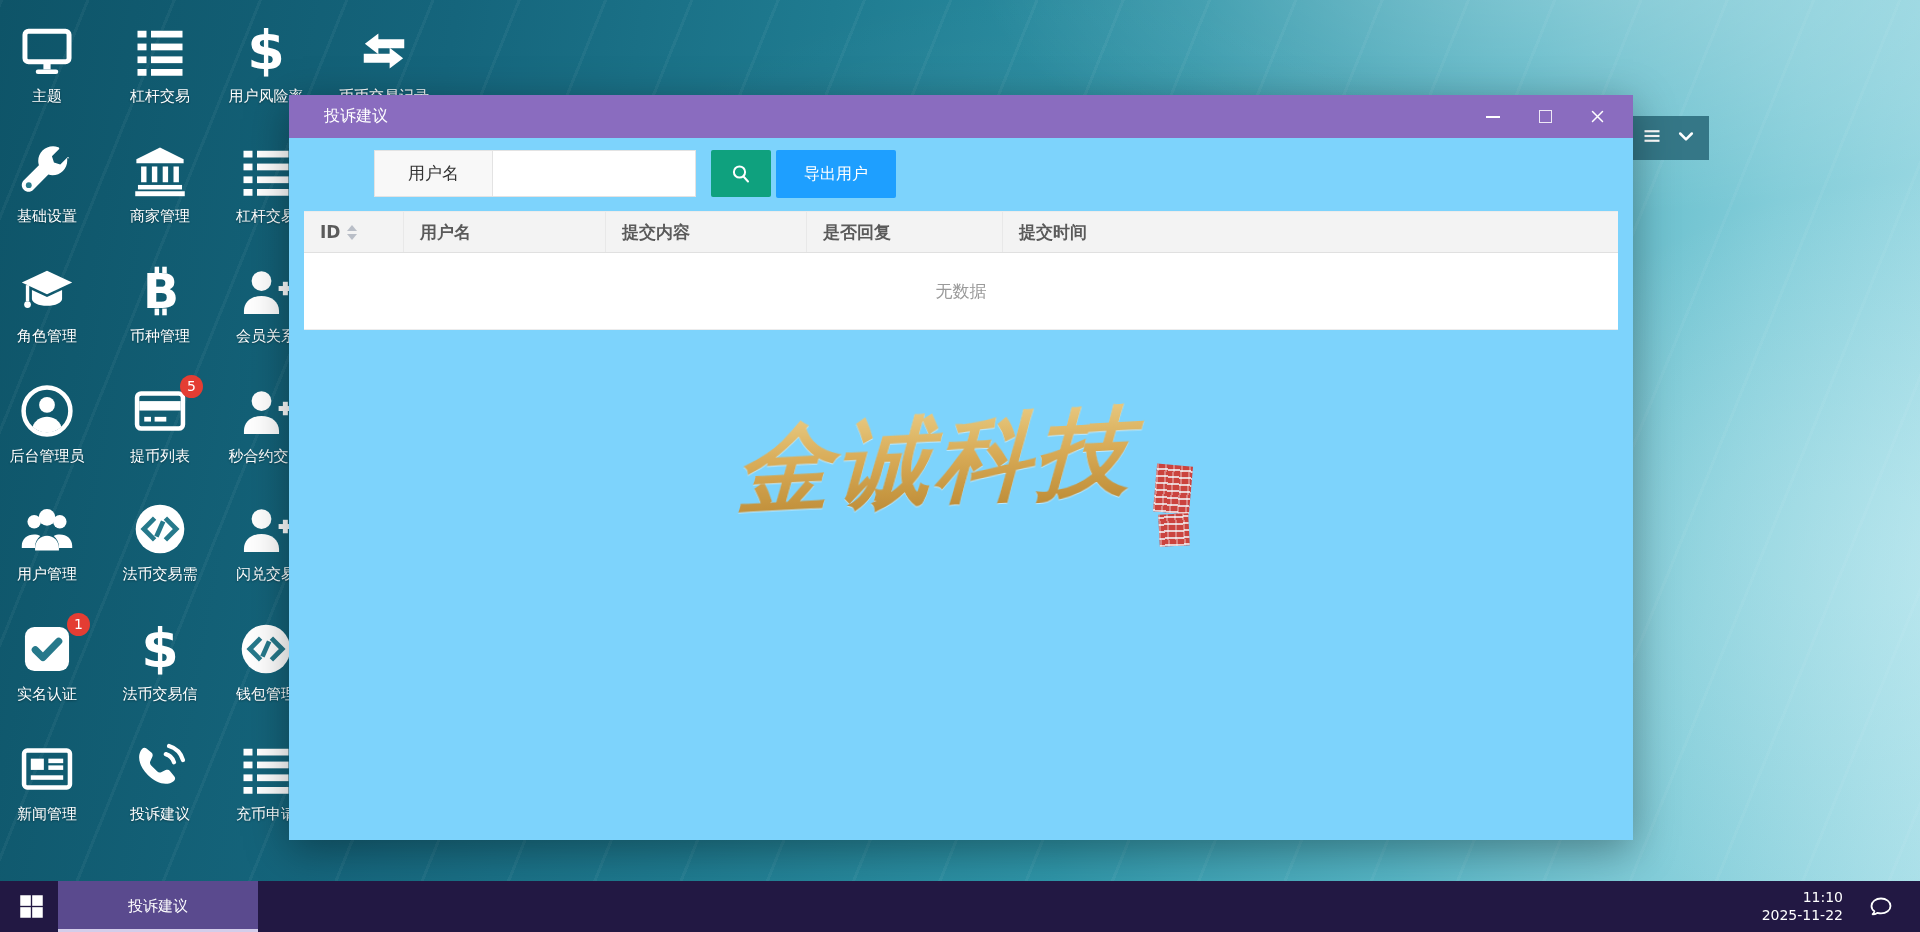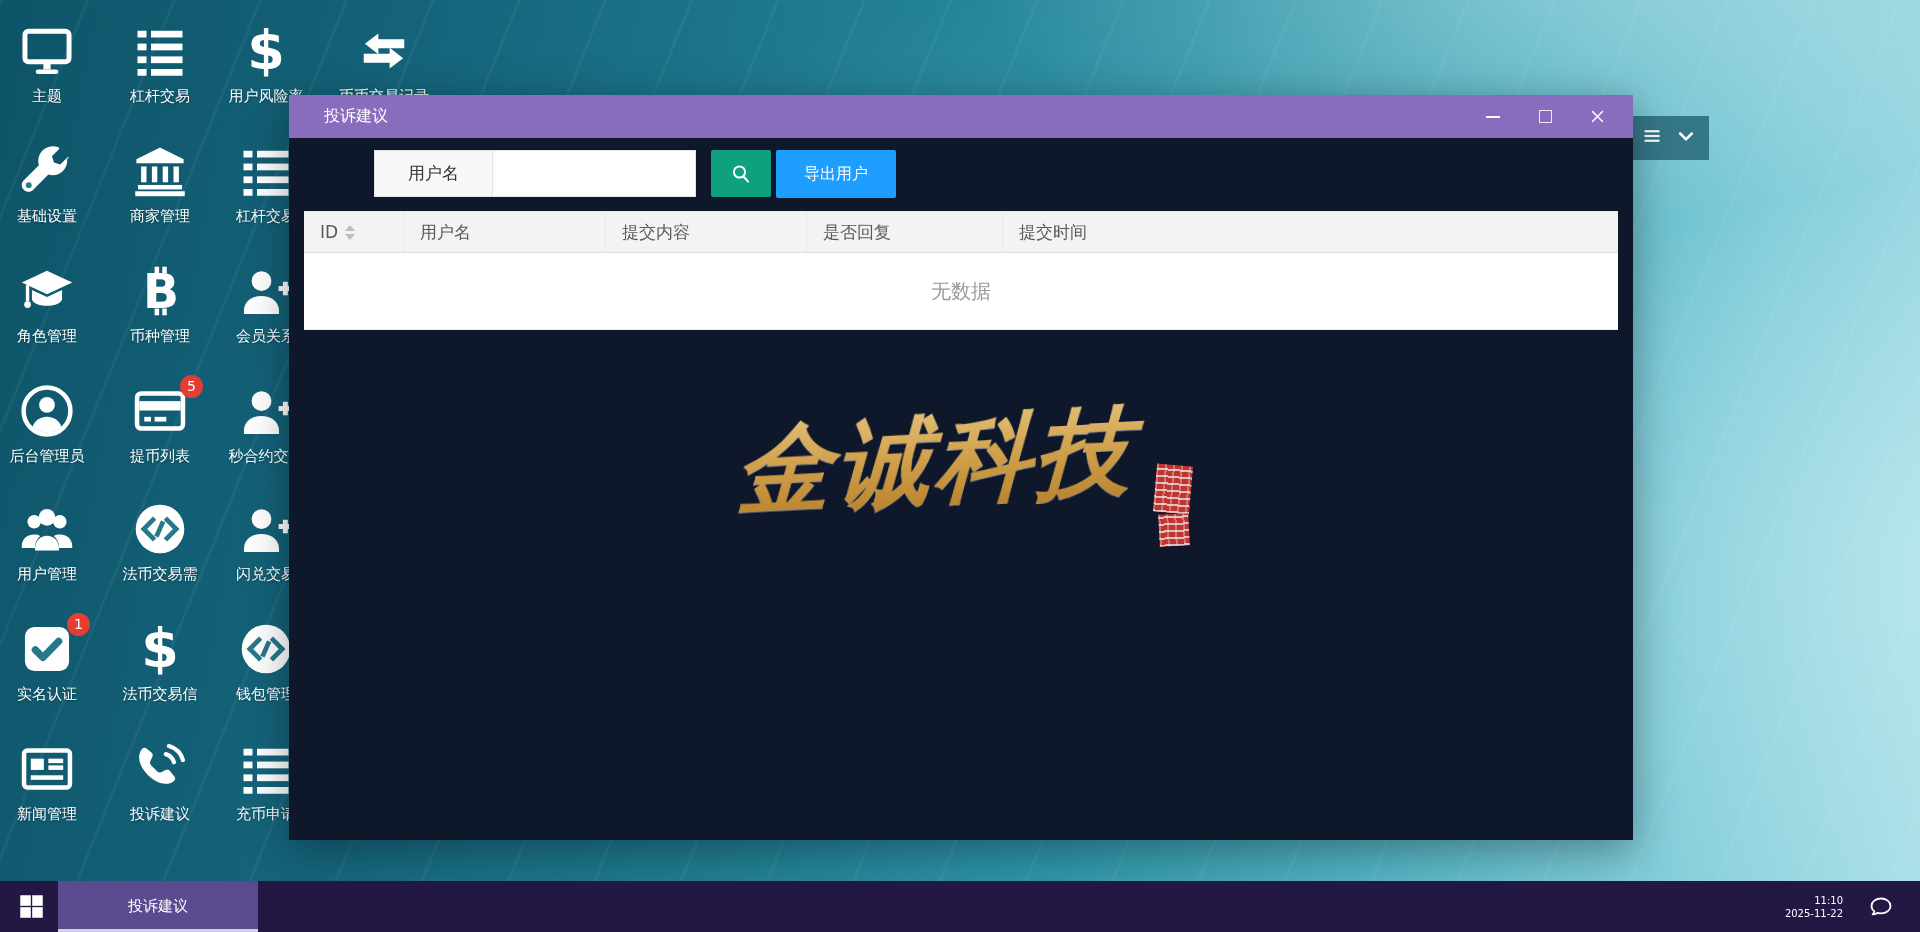--- a/index.html
+++ b/index.html
@@ -36,46 +36,46 @@
   .window { position:absolute; left:289px; top:95px; width:1344px; height:745px; z-index:10;
     background:#fff; box-shadow:0 10px 40px rgba(0,0,0,.35); }
   .titlebar { height:43px; display:flex; align-items:center; padding-left:35px;
     color:#fff; font-size:16px; }
   .win-controls { position:absolute; top:0; right:10px; height:43px; display:flex; }
   .win-btn { width:52px; height:43px; display:flex; align-items:center; justify-content:center; cursor:pointer; }
   .glyph-min { width:14px; height:2px; background:#fff; }
   .glyph-max { width:13px; height:13px; border:1.5px solid rgba(255,255,255,.85); }
   .win-btn svg { width:15px; height:15px; }
 
-  .win-content { position:relative; width:100%; height:702px; background:#0f172a; overflow:hidden; }
+  .win-content { position:relative; width:100%; height:702px; background:#7dd3fc; overflow:hidden; }
 
   
   .field-label { position:absolute; left:85px; top:12px; width:119px; height:47px;
     background:#f8f8f8; border:1px solid #e3e3e3; display:flex; align-items:center; justify-content:center;
     font-size:17px; color:#333; }
   .search-input { position:absolute; left:203px; top:12px; width:204px; height:47px;
     border:1px solid #e3e3e3; background:#fff; padding:0 10px; font-size:16px; outline:none; }
   .btn-search { position:absolute; left:422px; top:12px; width:60px; height:47px;
     border:none; border-radius:2px; display:flex; align-items:center; justify-content:center; cursor:pointer; }
   .btn-search svg { width:24px; height:24px; }
   .btn-export { position:absolute; left:487px; top:12px; width:120px; height:48px;
     border:none; border-radius:2px; color:#fff; font-size:16px; display:flex; align-items:center; justify-content:center; cursor:pointer; }
 
   
   .table { position:absolute; left:15px; top:73px; width:1314px; }
-  .thead { display:flex; height:42px; background:#f3f3f3; border-top:1px solid #ececec; border-bottom:1px solid #e0e0e0; }
+  .thead { display:flex; height:42px; background:#f3f3f3; border-top:1px solid #ececec; border-bottom:1px solid #e0e0e0;font-weight:bold; }
   .th { display:flex; align-items:center; padding-left:16px; font-size:17px; color:#5a5a5a;
     border-right:1px solid #e8e8e8; cursor:pointer; }
   .th:last-child { border-right:none; }
   .sort-caret { display:inline-flex; flex-direction:column; margin-left:7px; }
   .sort-caret i { display:block; width:0; height:0; border-left:5px solid transparent; border-right:5px solid transparent; }
   .sort-caret .cu { border-bottom:6px solid #b9bec7; margin-bottom:3px; }
   .sort-caret .cd { border-top:6px solid #b9bec7; }
   .empty-row { height:77px; border-bottom:1px solid #ececec; display:flex; align-items:center; justify-content:center;
-    font-size:20px; color:#9a9a9a; background:#fff; }
+    font-size:17px; color:#9a9a9a; background:#fff; }
 
   
   .watermark { position:absolute; left:446px; top:258px; width:470px; height:140px; pointer-events:none; }
   .wm-text { font-family:"DejaVu Serif","Liberation Serif",serif; font-style:italic; font-weight:bold;
     font-size:96px; letter-spacing:4px; white-space:nowrap; transform:rotate(-3deg) skewX(-5deg);
     background:linear-gradient(180deg,#f3d astre 0%); 
     background:linear-gradient(180deg,#f2d185 0%, #dda94e 45%, #b97f22 100%);
     -webkit-background-clip:text; background-clip:text; color:transparent;
     filter:drop-shadow(0 1px 0 rgba(255,255,255,.55)); opacity:.95; }
   .seal { position:absolute; background:#d2372e; opacity:.92;
@@ -85,21 +85,21 @@
   .seal-b { left:424px; top:118px; width:30px; height:32px; transform:rotate(-3deg); }
 
   
   .taskbar { position:absolute; left:0; bottom:0; width:1920px; height:51px; background:#221843; z-index:20; }
   .start-btn { position:absolute; left:0; top:0; width:62px; height:51px; display:flex; align-items:center; justify-content:center; cursor:pointer; }
   .start-btn svg { width:27px; height:27px; }
   .task-item { position:absolute; left:58px; top:0; width:200px; height:51px; background:#5a4a8e;
     display:flex; align-items:center; justify-content:center; color:#fff; font-size:15px; cursor:pointer; }
   .task-item::after { content:""; position:absolute; left:0; bottom:0; width:100%; height:3px; background:#d4cdea; }
   .tray-clock { position:absolute; right:77px; top:50%; transform:translateY(-50%); text-align:right;
-    color:#fff; font-size:10px; line-height:1.35; cursor:default; }
+    color:#fff; font-size:14px; line-height:1.35; cursor:default; }
   .tray-chat { position:absolute; right:26px; top:50%; transform:translateY(-50%); width:26px; height:26px;
     display:flex; align-items:center; justify-content:center; cursor:pointer; }
   .tray-chat svg { width:24px; height:24px; }
 </style>
 </head>
 <body>
 
 <div id="screen">
 
   <div>

